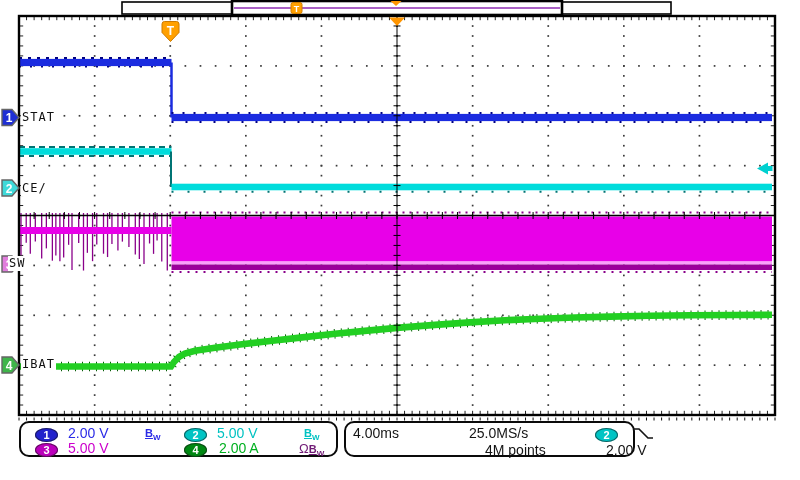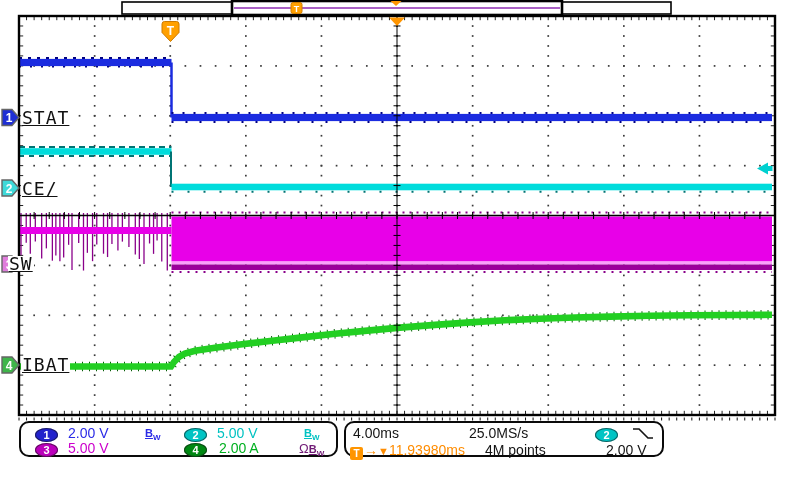--- a/index.html
+++ b/index.html
@@ -1,20 +1,20 @@
 <!DOCTYPE html>
 <html><head>
 <meta charset="utf-8">
 <style>
   html,body{margin:0;padding:0;background:#fff;}
   .screen{position:relative;width:800px;height:480px;background:#fff;overflow:hidden;
           font-family:"Liberation Sans",sans-serif;}
   .screen svg{position:absolute;left:0;top:0;}
-  .chlabel{position:absolute;font-family:"DejaVu Sans Mono",monospace;font-size:18px;
-           color:#111;background:#fff;line-height:15px;padding:0 1px;letter-spacing:1px;text-decoration:underline;}
+  .chlabel{position:absolute;font-family:"DejaVu Sans Mono",monospace;font-size:12px;
+           color:#111;background:#fff;line-height:15px;padding:0 1px;letter-spacing:1px;}
   .rbox{position:absolute;top:421px;height:36px;background:#fff;border:2px solid #0a0a0a;
         border-radius:10px;box-sizing:border-box;}
   .rrow{position:absolute;left:0;right:0;height:16px;font-size:14px;line-height:15px;white-space:nowrap;}
   .rrow .it{position:absolute;top:0;}
   .badge{display:inline-block;width:23px;height:14px;border-radius:50%;
          color:#fff;font-weight:bold;font-size:11px;line-height:14px;text-align:center;
          box-shadow:0 0 0 1px rgba(20,20,20,.55) inset;}
   .bw{font-weight:bold;font-size:11px;text-decoration:underline;}
   .bw sub{font-size:8px;font-weight:bold;}
   .ohm{font-size:13px;}
@@ -1298,31 +1298,30 @@
     </div>
     <div class="rrow" style="top:18px;">
       <span class="it" style="left:14px;top:1px;"><span class="badge" style="background:#bb00bb;">3</span></span>
       <span class="it" style="left:47px;color:#cc00cc;">5.00 V</span>
       <span class="it" style="left:163px;top:1px;"><span class="badge" style="background:#008813;">4</span></span>
       <span class="it" style="left:198px;color:#00b020;">2.00 A</span>
       <span class="it" style="left:278px;color:#701a75;"><span class="ohm">Ω</span><span class="bw"><span>B</span><sub>W</sub></span></span>
     </div>
   </div>
 
-  <div class="rbox" style="left:344px;width:320px;">
+  <div class="rbox" style="left:344px;width:291px;">
     <div class="rrow" style="top:3px;">
       <span class="it blk" style="left:7px;">4.00ms</span>
       <span class="it blk" style="left:123px;">25.0MS/s</span>
       <span class="it" style="left:249px;top:1px;"><span class="badge" style="background:#00c4c4;">2</span></span>
       <span class="it" style="left:286px;top:1px;">
         <svg width="22" height="14" viewBox="0 0 22 14">
             <path d="M1,2 h6 l9,9 h5" fill="none" stroke="#141414" stroke-width="1.7"></path>
           </svg>
       </span>
     </div>
     <div class="rrow" style="top:20px;">
-      <span class="it orange" style="left:4px;"><span class="tchip">T</span><span>→</span><span style="font-size:11px;">▼</span><span>11.93980ms</span></span>
       <span class="it blk" style="left:139px;">4M points</span>
       <span class="it blk" style="left:260px;">2.00 V</span>
     </div>
   </div>
 
 </div>
 
 </body></html>

